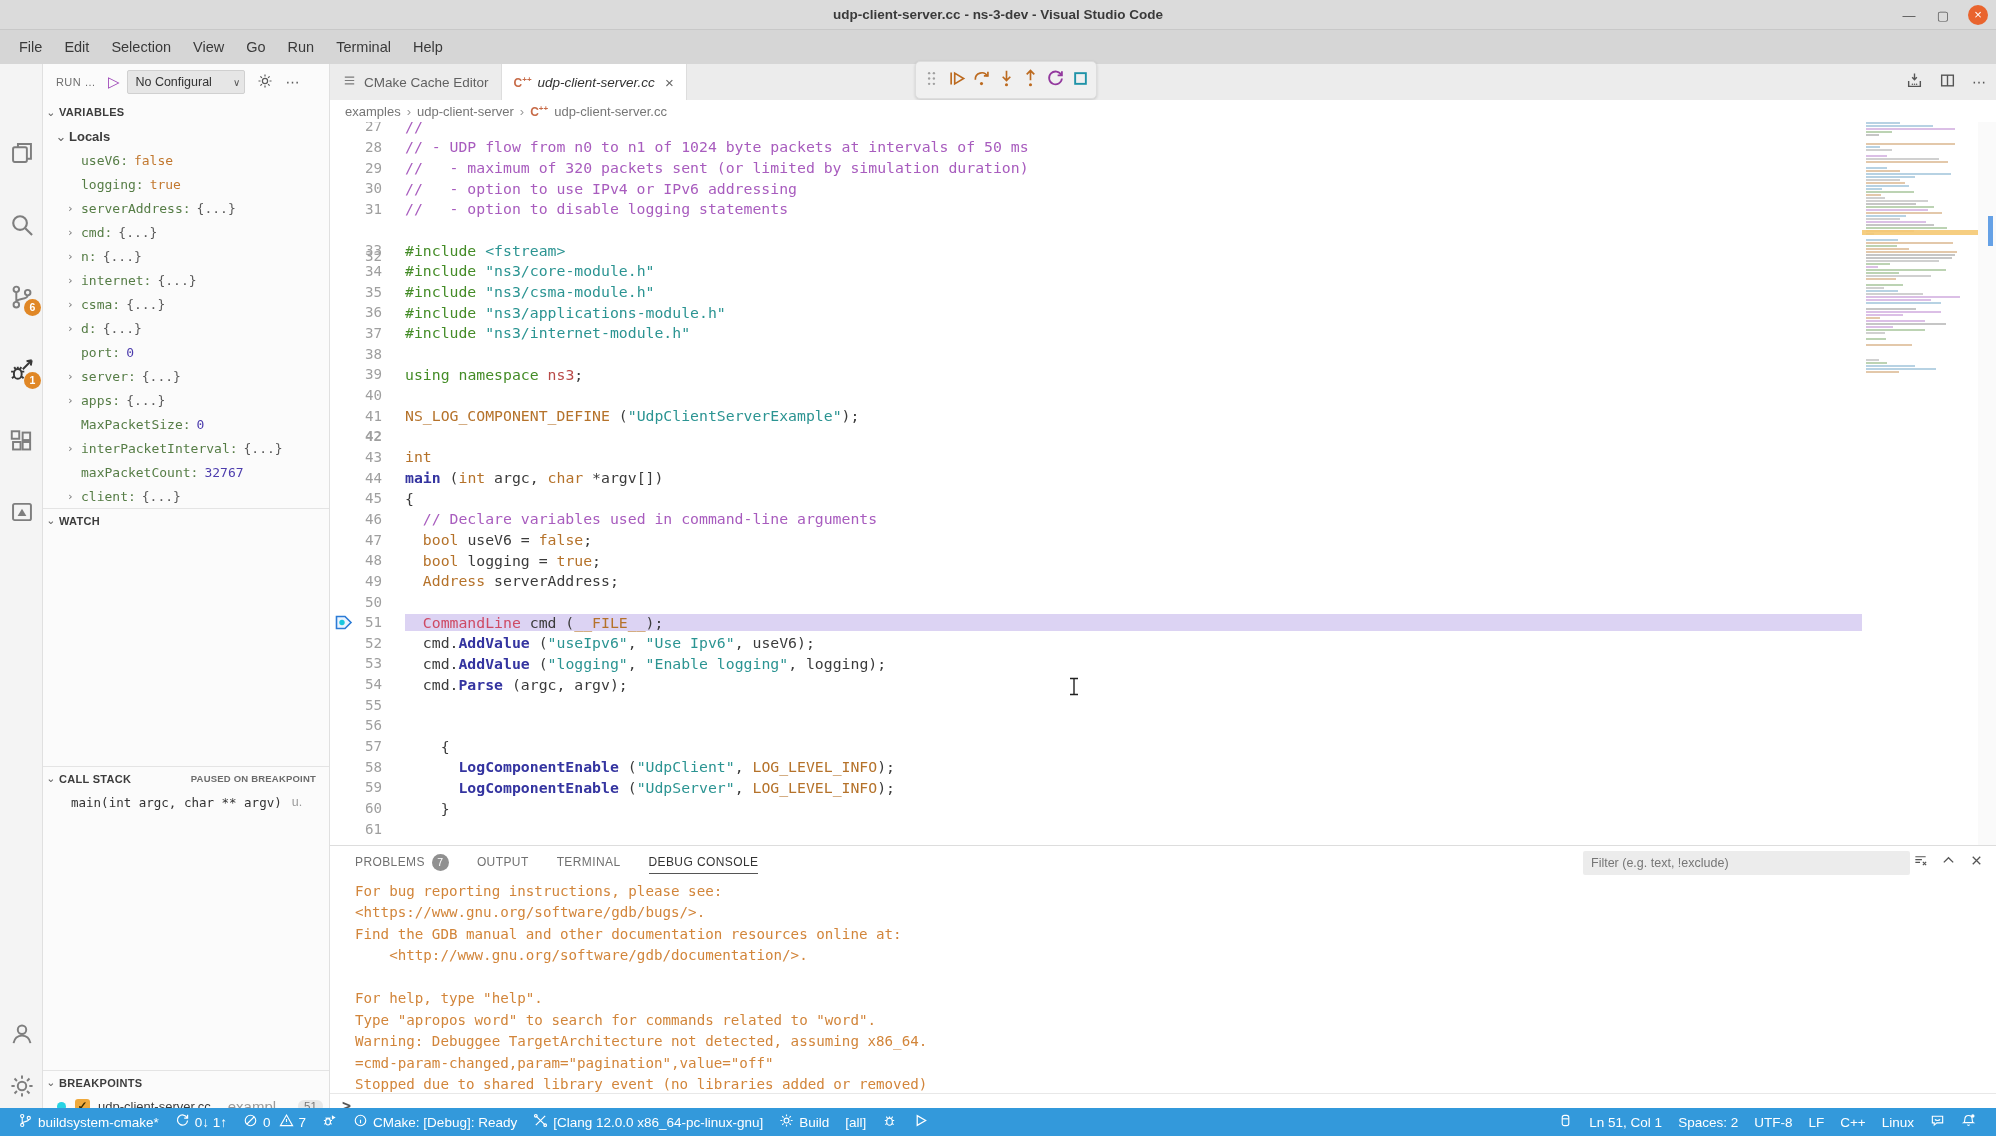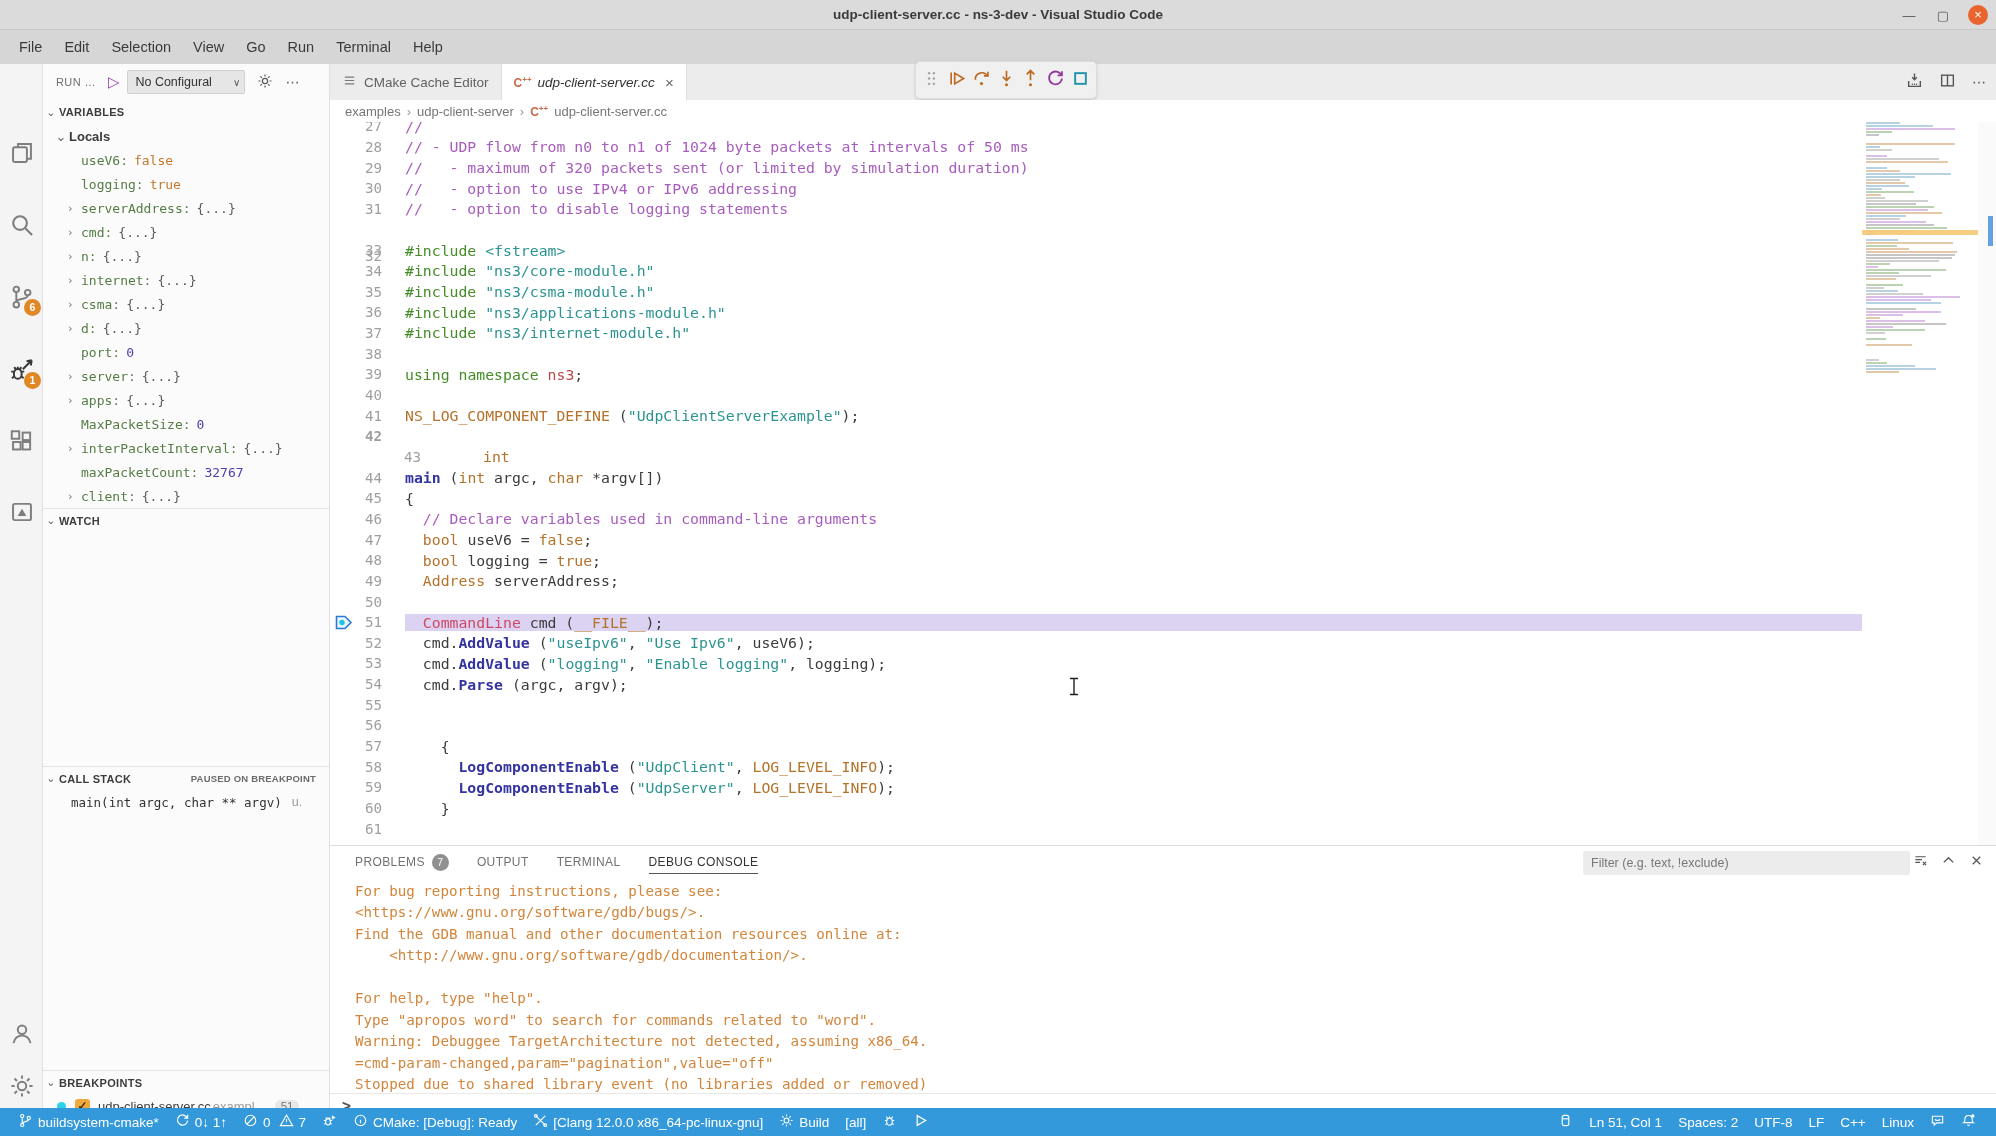--- a/index.html
+++ b/index.html
@@ -43,21 +43,21 @@
   .var-name{color:#567d46}
   .var-val-obj{color:#5a5a5a;margin-left:6px}
   .var-val-bool{color:#c2782f;margin-left:6px}
   .var-val-num{color:#4d3dad;margin-left:6px}
   #callstack-frame{position:absolute;left:28px;height:24px;display:flex;align-items:center;font-family:"DejaVu Sans Mono",monospace;font-size:12.5px;color:#333;white-space:nowrap}
   #frame-suffix{color:#9a9a9a;margin-left:10px;font-family:"Liberation Sans",sans-serif}
   #bp-row{position:absolute;left:0;width:287px;height:24px;display:flex;align-items:center}
   #bp-dot{width:9px;height:9px;border-radius:50%;background:#27d3e4;margin-left:14px}
   #bp-check{width:15px;height:15px;border-radius:3px;background:#efa93c;margin-left:9px;color:#3d2d00;font-size:12px;line-height:15px;text-align:center;font-weight:bold}
   #bp-file{margin-left:8px;font-size:13px;color:#3c3c3c}
-  #bp-path{margin-left:2px;font-size:13px;color:#9a9a9a}
+  #bp-path{margin-left:17px;font-size:15px;color:#9a9a9a}
   #bp-line{margin-left:7px;background:#e8e8e8;border-radius:7px;padding:0 6px;font-size:11.5px;color:#777}
 
   
   #editor-region{left:330px;top:64px;width:1666px;height:1044px;background:#fff}
   #tabbar{position:absolute;left:0;top:0;width:1666px;height:36px;background:#ececec;display:flex}
   .tab{height:36px;display:flex;align-items:center;padding:0 12px;font-size:13.5px;color:#616161;border-right:1px solid #ddd}
   .tab.active{background:#fff;color:#333}
   .tab .tab-ic{margin-right:7px;color:#7a7a7a}
   .tab .tab-ic svg{width:15px;height:15px}
   .tab .close{margin-left:10px;color:#666;font-size:15px}
@@ -473,21 +473,21 @@
         <div class="code-row" style="top: 283.24px;">
           <span class="glyph"></span>
           <span class="lnum">41</span>
           <span class="ltext"><span class="c-t">NS_LOG_COMPONENT_DEFINE</span><span class="c-p"> (</span><span class="c-s">"UdpClientServerExample"</span><span class="c-p">);</span></span>
         </div>
         <div class="code-row" style="top: 303.9px; font-weight: bold;">
           <span class="glyph"></span>
           <span class="lnum">42</span>
           <span class="ltext"></span>
         </div>
-        <div class="code-row" style="top: 324.56px; gap: 39px;">
+        <div class="code-row" style="top: 324.56px;">
           <span class="glyph"></span>
           <span class="lnum">43</span>
           <span class="ltext"><span class="c-t">int</span></span>
         </div>
         <div class="code-row" style="top: 345.22px;">
           <span class="glyph"></span>
           <span class="lnum">44</span>
           <span class="ltext"><span class="c-f">main</span><span class="c-p"> (</span><span class="c-t">int</span><span class="c-p"> argc, </span><span class="c-t">char</span><span class="c-p"> *argv[])</span></span>
         </div>
         <div class="code-row" style="top: 365.88px;">

